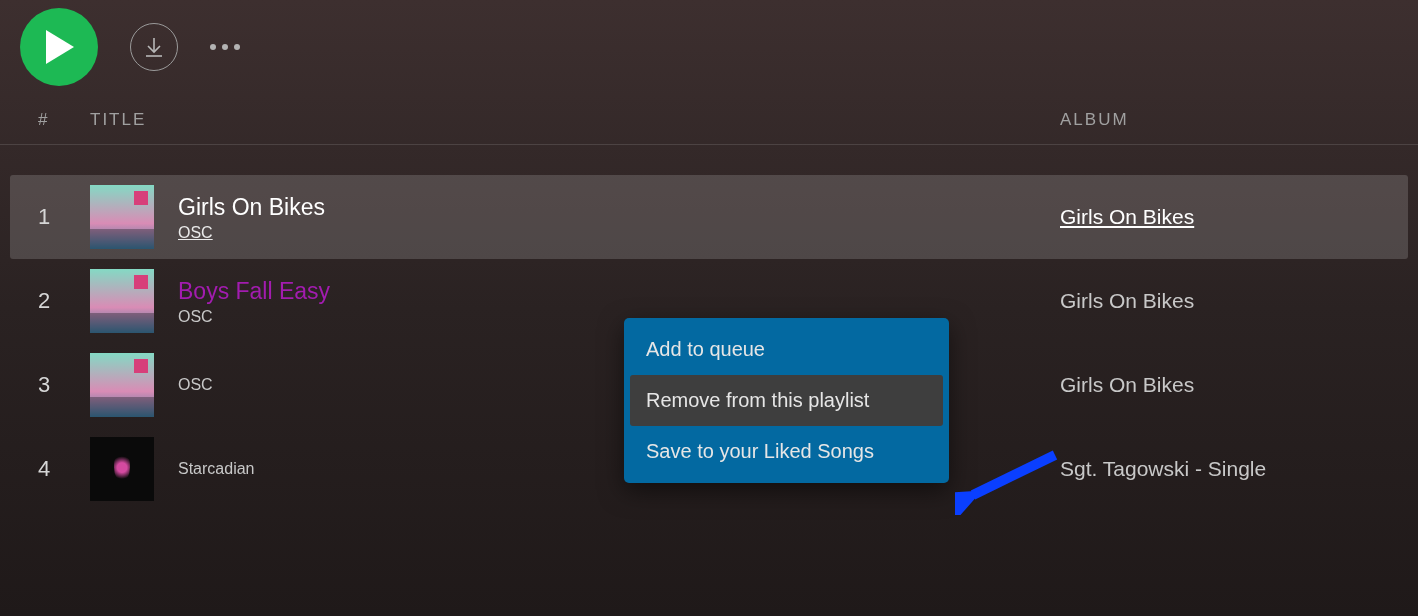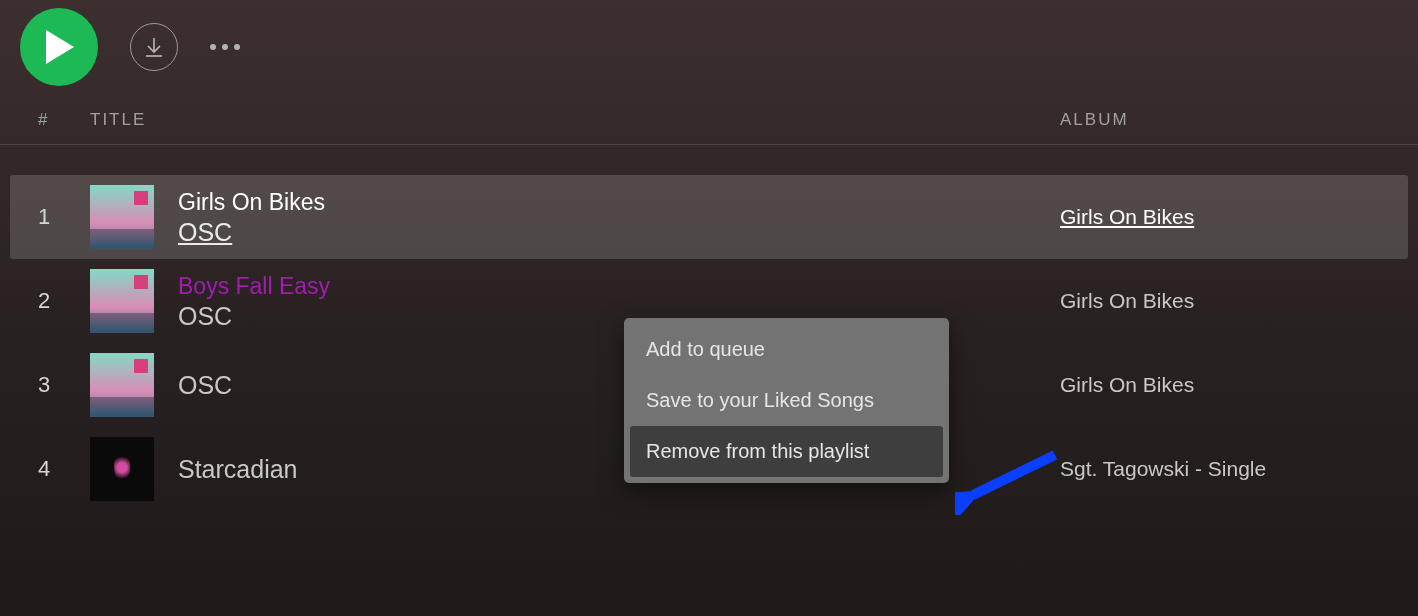--- a/index.html
+++ b/index.html
@@ -84,32 +84,32 @@
       overflow: hidden;
     }
     .art.synth { background: linear-gradient(180deg, #84d9c4, #d98cb5 60%, #3e7aa0); }
     .art.synth::after { content:""; position:absolute; top:6px; right:6px; width:14px; height:14px; background:#d73f7a; }
     .art.synth::before { content:""; position:absolute; bottom:0; left:0; right:0; height:20px; background:rgba(0,0,0,0.3); }
     .art.sgt { background: #0a0a0a; position:relative; }
     .art.sgt::after { content:""; position:absolute; top:50%; left:50%; width:16px; height:28px; transform:translate(-50%,-55%); background: radial-gradient(circle, #d44aa0 30%, transparent 70%); border-radius: 40% 40% 50% 50%; }
     .art.sgt::before { content:""; position:absolute; top:4px; left:4px; right:4px; height:8px; color:#888; font-size:6px; }
     .title-cell { flex: 1; }
     .track-title { font-size: 23px; color: #a21caf; font-weight: 500; line-height: 1.35; }
-    .track-artist { font-size: 25px; color: #c8c8c8; }
+    .track-artist { font-size: 16px; color: #c8c8c8; }
     .selected .track-title { color: #fff; }
     .selected .track-artist { color: #eaeaea; text-decoration: underline; }
     .album-cell { width: 320px; font-size: 21px; color: #c8c8c8; }
     .selected .album-cell { color: #fff; text-decoration: underline; }
 
     .context-menu {
       position: absolute;
       top: 318px;
       left: 624px;
       width: 325px;
-      background: #737373;
+      background: #0369a1;
       border-radius: 5px;
       box-shadow: 0 8px 24px rgba(0,0,0,0.5);
       padding: 6px;
       z-index: 10;
     }
     .menu-item {
       padding: 14px 16px;
       font-size: 20px;
       color: #e6e6e6;
       cursor: pointer;
@@ -192,25 +192,25 @@
         <div class="track-artist">Starcadian</div>
       </div>
       <div class="album-cell">Sgt. Tagowski - Single</div>
     </div>
   </div>
 
 <div class="context-menu" id="context-menu">
     <div class="menu-item">
       <span>Add to queue</span>
     </div>
+    <div class="menu-item highlight">
+      <span>Remove from this playlist</span>
+    </div>
     <div class="menu-item">
       <span>Save to your Liked Songs</span>
-    </div>
-    <div class="menu-item highlight">
-      <span>Remove from this playlist</span>
     </div>
   </div>
 
 <svg class="arrow-annotation" width="110" height="70" viewBox="0 0 110 70">
   <defs>
     <marker id="arrowhead" markerWidth="12" markerHeight="10" refX="1" refY="5" orient="auto">
       <polygon id="arrowhead-poly" points="12,0 0,5 12,10" fill="#0a3fff"></polygon>
     </marker>
   </defs>
   <line id="arrow-line" x1="100" y1="10" x2="18" y2="50" stroke-width="10" marker-end="url(#arrowhead)" stroke="#0a3fff"></line>

